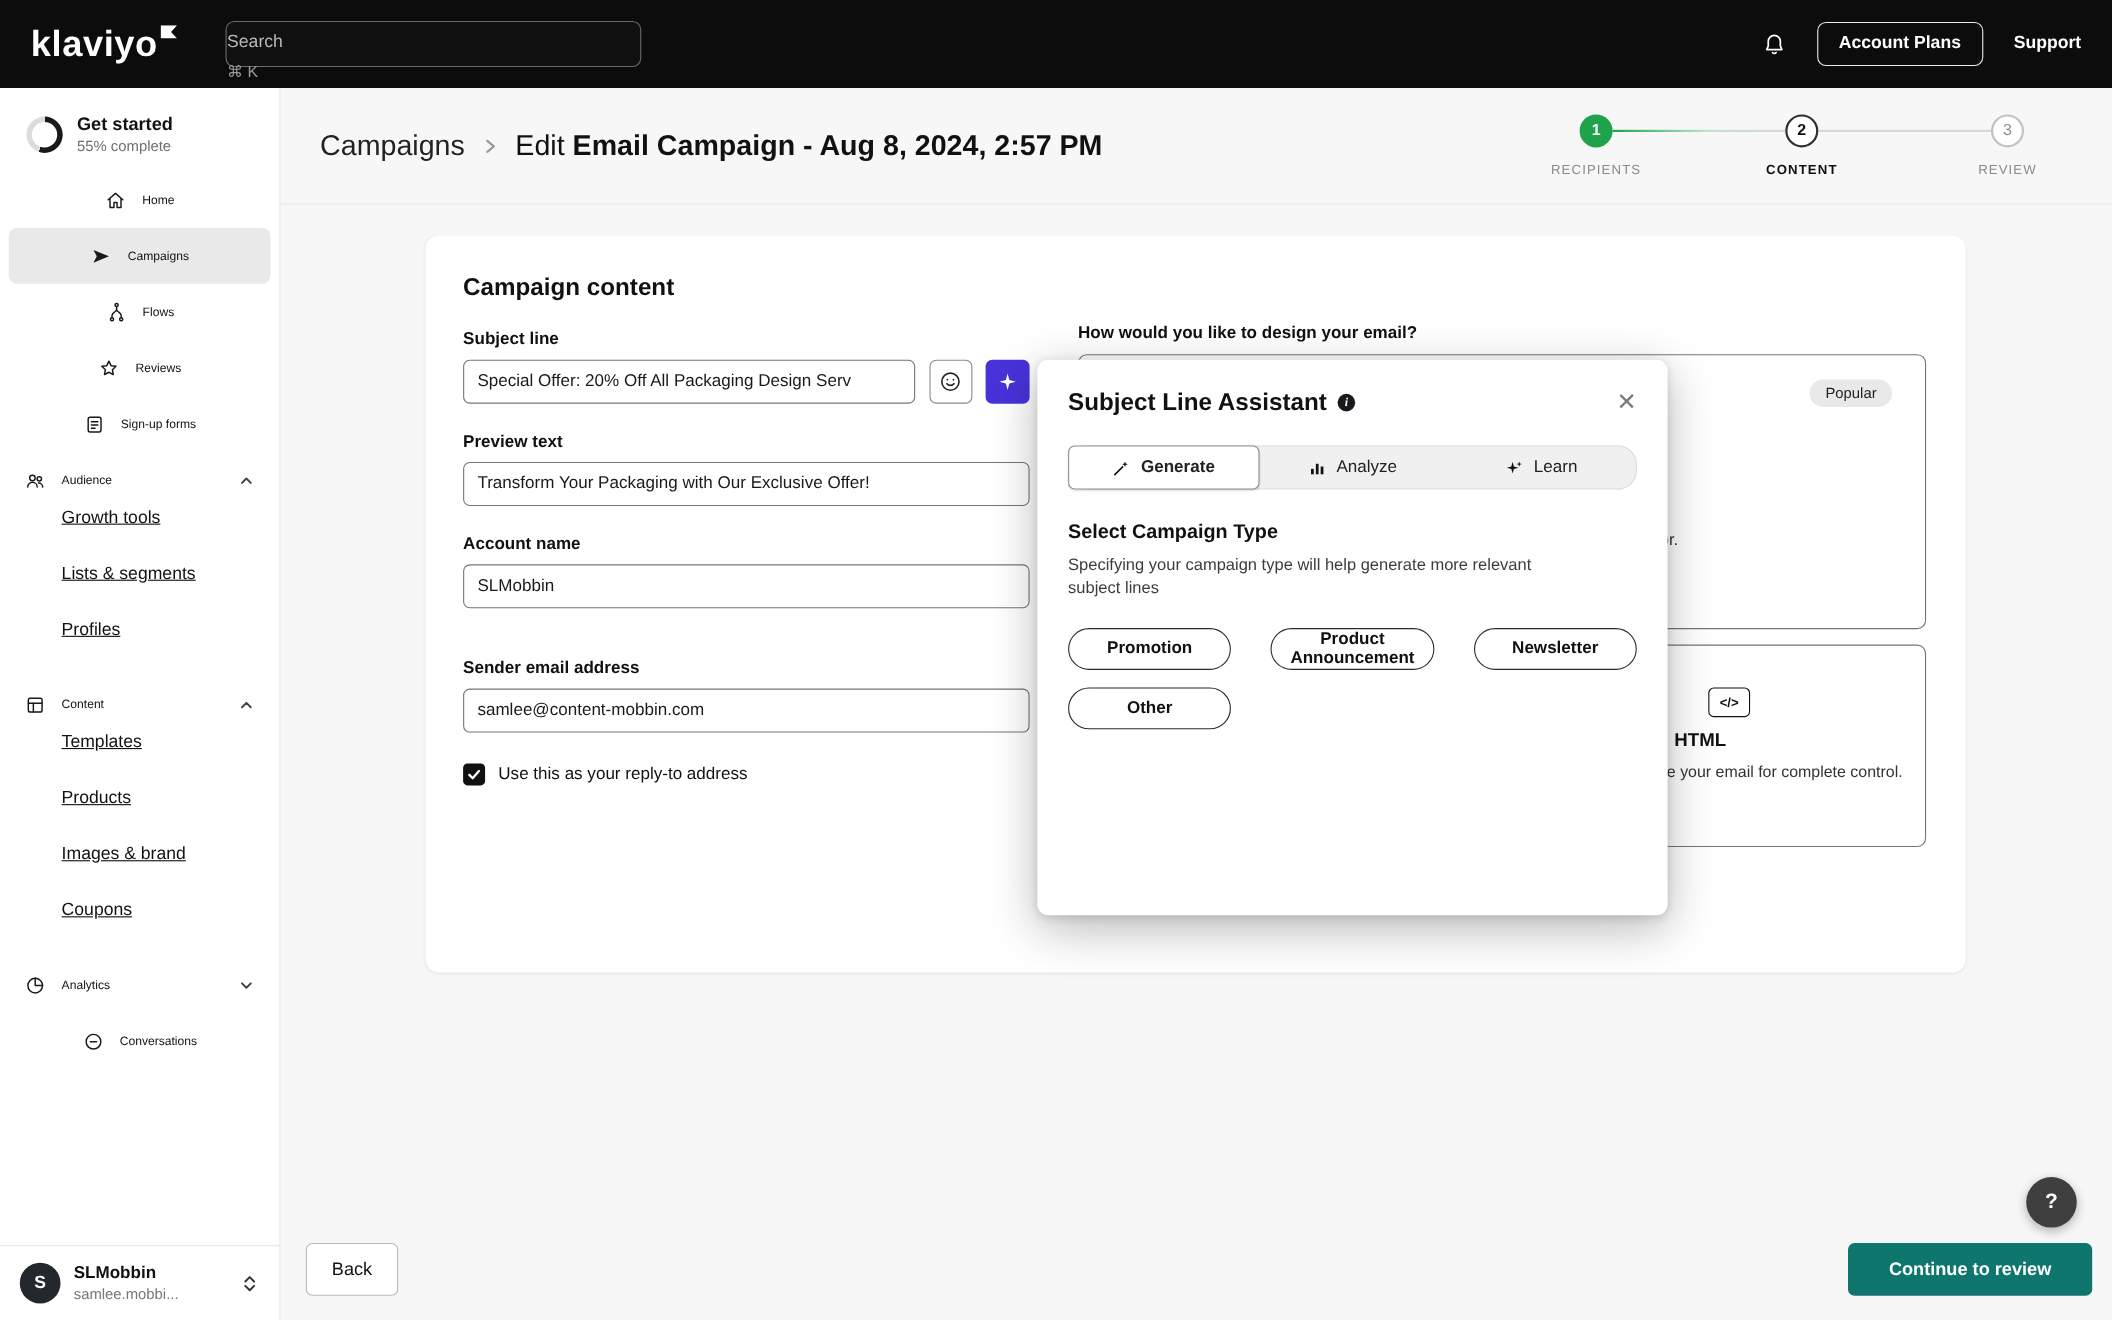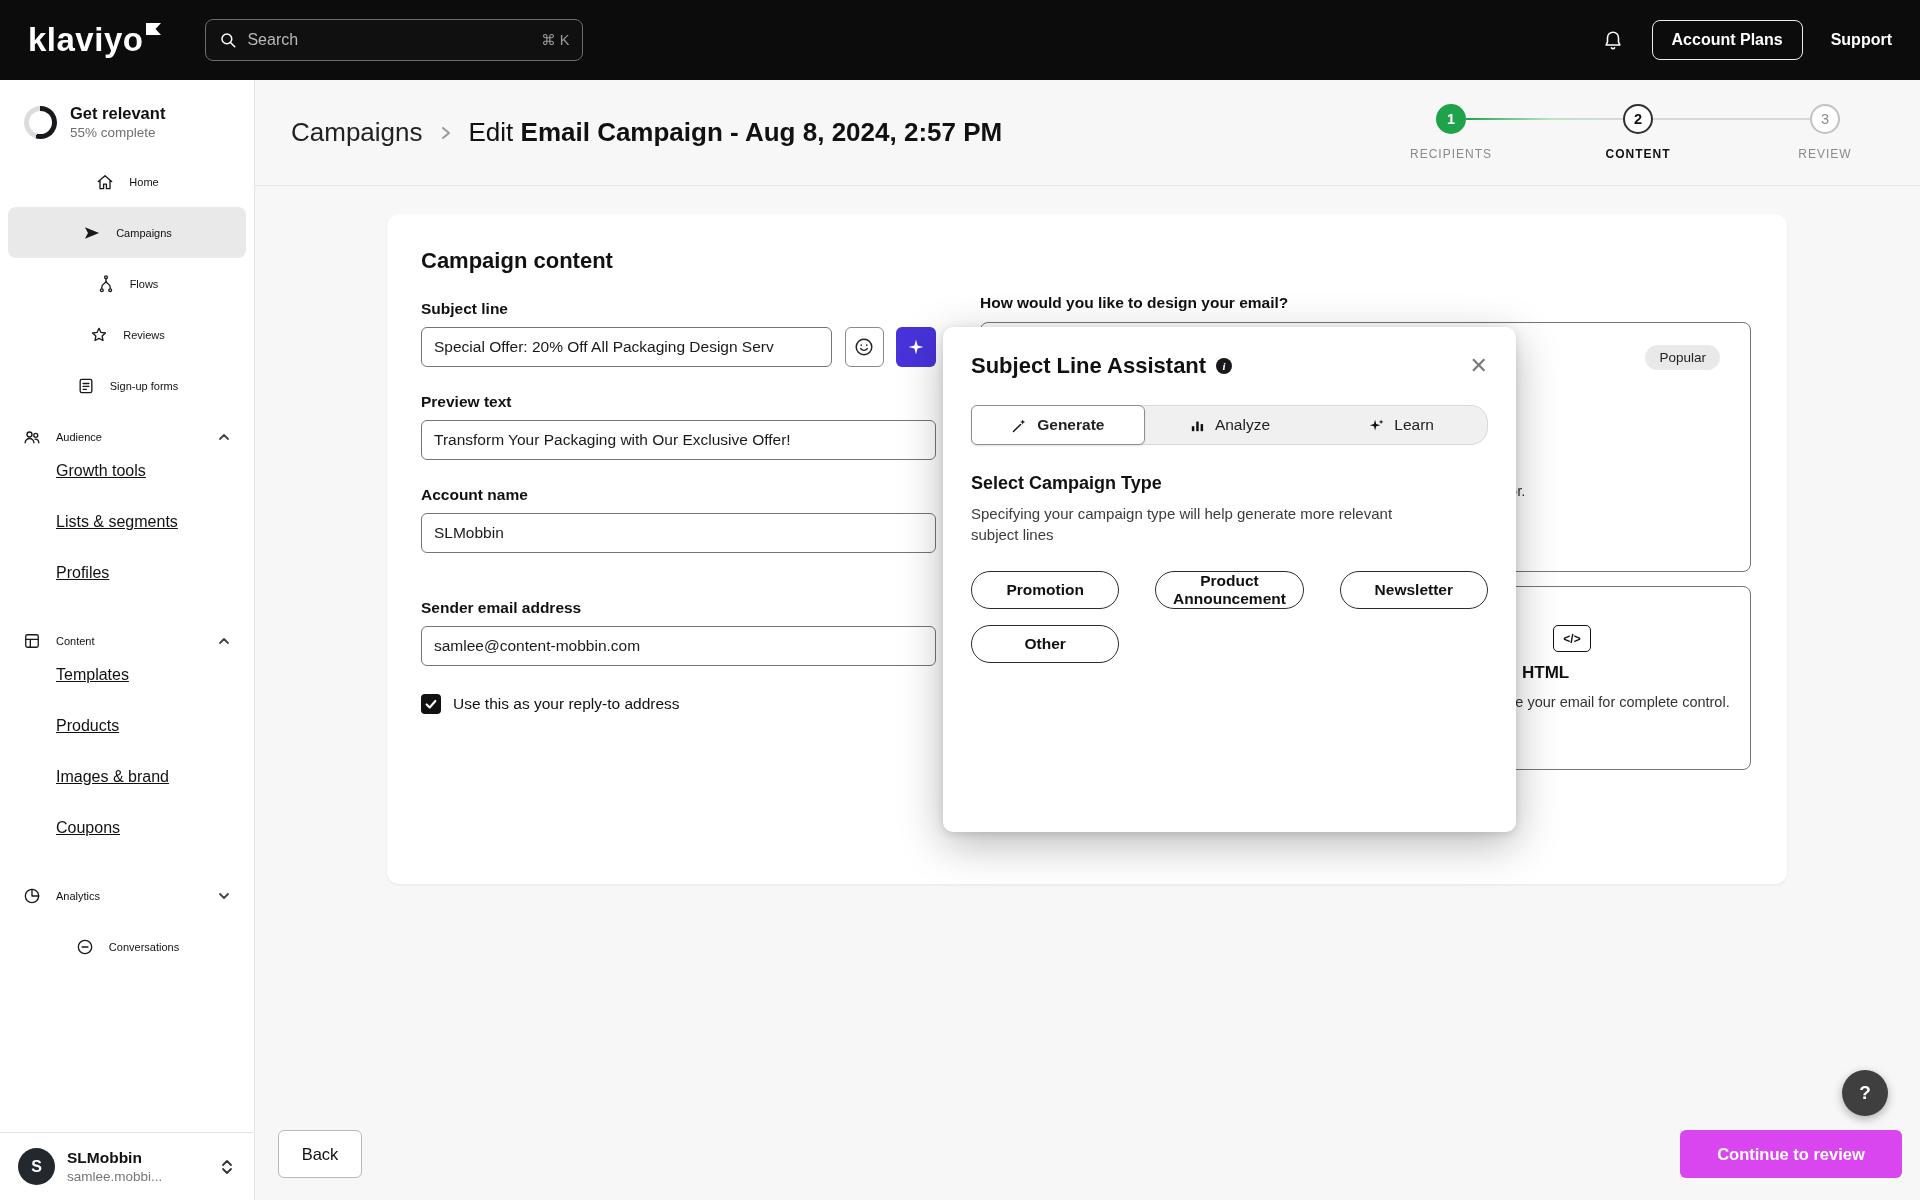--- a/index.html
+++ b/index.html
@@ -9,21 +9,21 @@
     background:#f7f7f8; color:#111; position:relative;
   }
   svg { display:block; }
 
   
   .topbar{position:absolute;left:0;top:0;width:1920px;height:80px;background:#0c0c0c;
     display:flex;align-items:center;padding:0 28px;z-index:20;}
   .logo{display:flex;align-items:flex-start;color:#fff;font-size:33px;font-weight:700;letter-spacing:.5px;}
   .logo .flag{margin:2px 0 0 3px;}
   .searchbox{margin-left:44px;width:378px;height:42px;background:#101010;border:1px solid #6b6b6b;
-    border-radius:8px;display:flex;align-items:center;padding:0 13px;gap:10px;}
+    border-radius:8px;display:flex;padding:0 0;gap:10px;flex-direction:column;}
   .searchbox input{flex:1;background:transparent;border:0;outline:none;color:#eee;font-size:16px;
     font-family:inherit;}
   .searchbox input::placeholder{color:#b9b9b9;}
   .kbd{color:#9a9a9a;font-size:14.5px;white-space:nowrap;}
   .top-right{margin-left:auto;display:flex;align-items:center;gap:28px;}
   .btn-outline-dark{border:1px solid #ececec;border-radius:8px;background:transparent;color:#fff;
     font-size:16px;font-weight:700;padding:10px 19px;cursor:pointer;font-family:inherit;}
   .support{color:#fff;font-size:16px;font-weight:700;cursor:pointer;}
 
   
@@ -134,21 +134,21 @@
   .modal-h2{margin-top:28px;font-size:18px;font-weight:700;}
   .modal-desc{margin-top:9px;font-size:15px;color:#3c3c3c;line-height:1.4;width:430px;}
   .opt-grid{margin-top:26px;display:grid;grid-template-columns:1fr 1fr 1fr;column-gap:36px;row-gap:16px;}
   .pill-btn{height:38px;border:1px solid #2b2b2b;border-radius:20px;background:#fff;font-size:15.5px;
     font-weight:600;color:#111;cursor:pointer;font-family:inherit;}
 
   
   .back-btn{position:absolute;left:278px;top:1130px;width:84px;height:48px;background:#fff;
     border:1px solid #b9b9b9;border-radius:6px;font-size:16.5px;color:#111;cursor:pointer;
     font-family:inherit;}
-  .continue-btn{position:absolute;left:1680px;top:1130px;width:222px;height:48px;background:#d946ef;
+  .continue-btn{position:absolute;left:1680px;top:1130px;width:222px;height:48px;background:#0f766e;
     border:0;border-radius:6px;font-size:16.5px;font-weight:600;color:#fff;cursor:pointer;
     font-family:inherit;}
   .help-fab{position:absolute;left:1842px;top:1070px;width:46px;height:46px;border-radius:50%;
     background:#3f3f3f;color:#fff;display:flex;align-items:center;justify-content:center;
     font-size:19px;font-weight:700;box-shadow:0 3px 10px rgba(0,0,0,.3);cursor:pointer;}
 </style>
 </head>
 <body>
 
 <header class="topbar">
@@ -175,21 +175,21 @@
     </span>
     <button class="btn-outline-dark">Account Plans</button>
     <span class="support">Support</span>
   </div>
 </header>
 
 <aside class="sidebar">
   <div class="getstarted">
     <div class="ring"></div>
     <div>
-      <div class="gs-title">Get relevant</div>
+      <div class="gs-title">Get started</div>
       <div class="gs-sub">55% complete</div>
     </div>
   </div>
   <nav class="nav">
     <div class="nav-item">
       <span class="nav-icon">
           <svg width="20" height="20" viewBox="0 0 24 24">
             <path d="M4 11.5 L12 4.5 L20 11.5 M6 10 V20 H10.3 V14.5 H13.7 V20 H18 V10"></path>
           </svg>
         </span>

